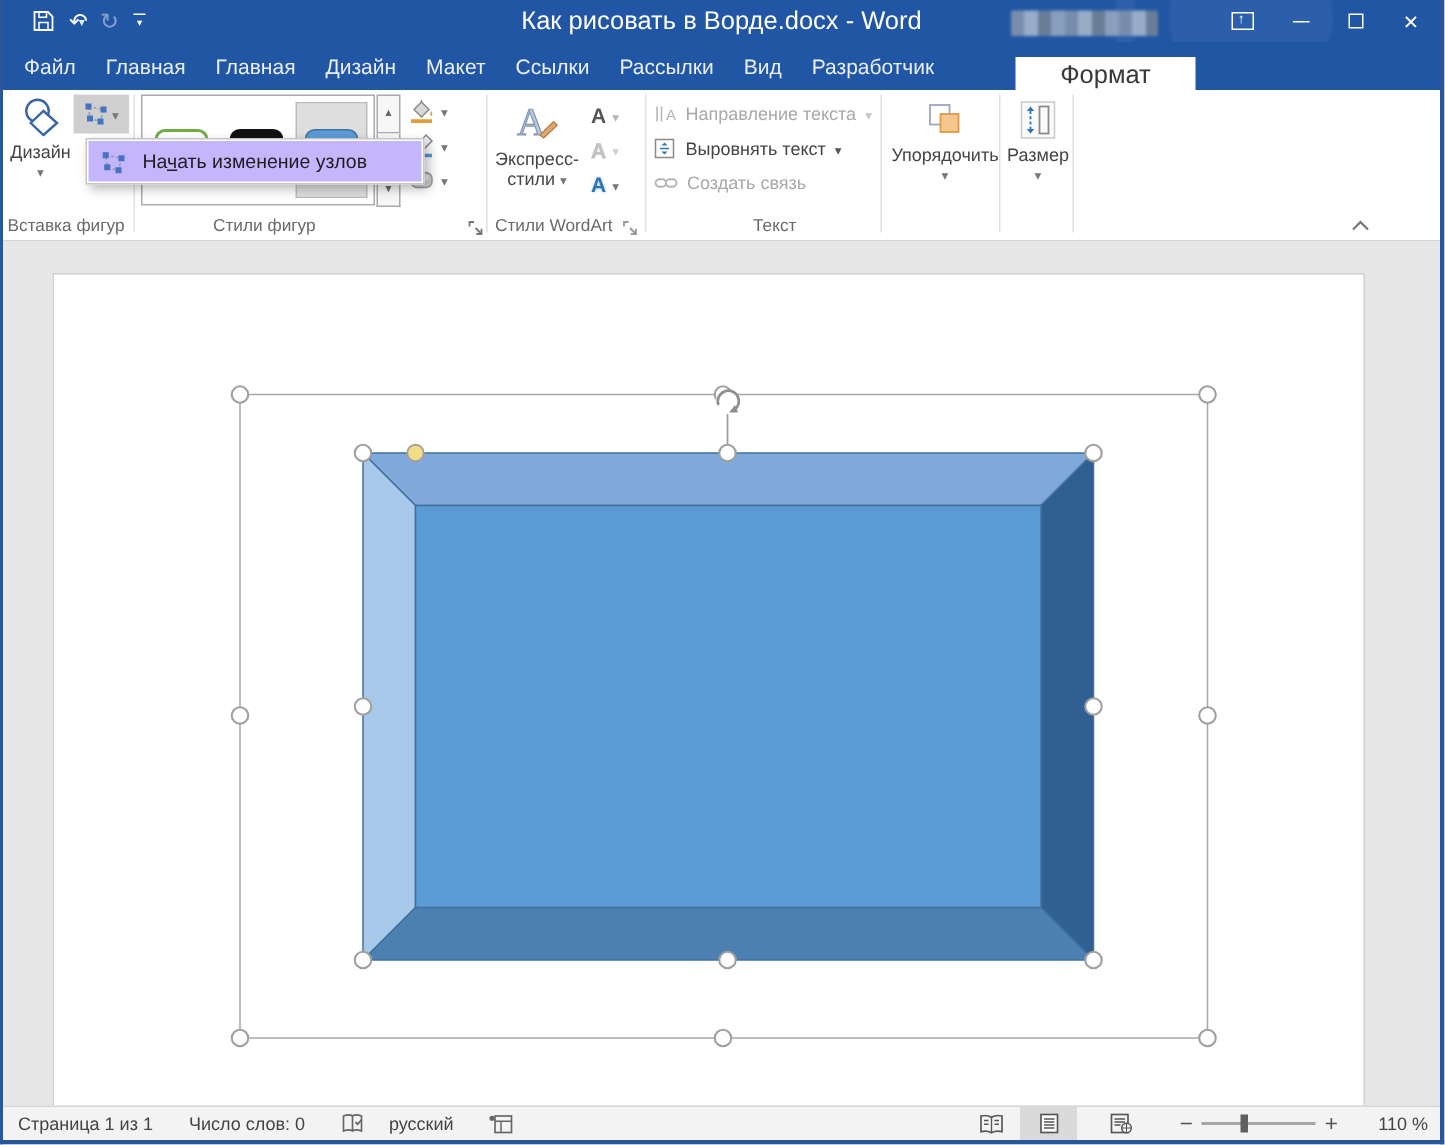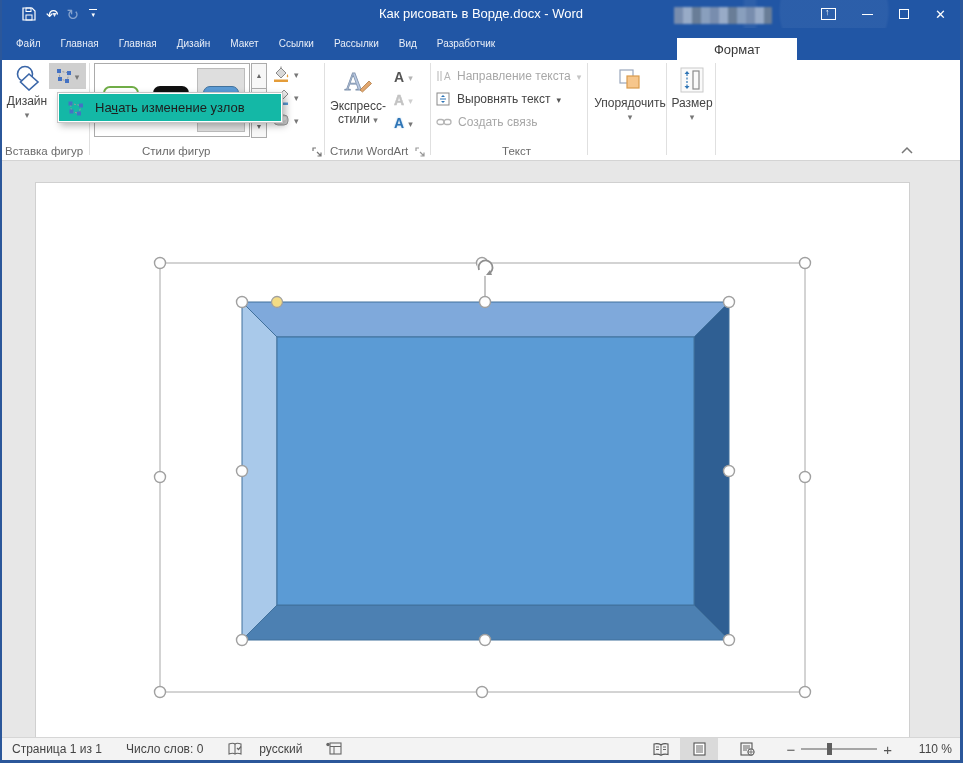--- a/index.html
+++ b/index.html
@@ -12,37 +12,37 @@
   .titlebar::before { content:""; position:absolute; right:0; top:0; width:420px; height:28px;
      background:
        linear-gradient(90deg, transparent 48%, rgba(255,255,255,.06) 49%, rgba(255,255,255,.06) 51%, transparent 52%),
        radial-gradient(circle at 70% 40%, rgba(255,255,255,.05) 0 18%, transparent 19%);
   }
   .qat { position:absolute; left:20px; top:0; height:28px; display:flex; align-items:center; gap:10px; color:#fff; }
   .qat .glyph { font-size:15px; line-height:1; color:#fff; }
   .qat .dim { opacity:.45; }
   .qat .mini-drop { font-size:8px; margin-left:-6px; opacity:.9; }
   .title-text { position:absolute; left:0; right:0; top:0; height:28px; line-height:28px; text-align:center;
-     color:#fff; font-size:13px; pointer-events:none; }
+     color:#fff; font-size:17px; pointer-events:none; }
   .blur-badge { position:absolute; left:672px; top:7px; width:98px; height:17px; border-radius:1px;
      background:repeating-linear-gradient(90deg,#7d90af 0 9px,#9fb0c9 9px 18px,#6d8097 18px 27px,#8fa3bf 27px 36px);
      filter:blur(1.2px); opacity:.95; }
   .win-controls { position:absolute; right:14px; top:0; height:28px; display:flex; align-items:center; gap:26px; }
   .win-controls .wc { color:#fff; font-size:13px; line-height:1; }
   .ribbon-opts-icon { width:15px; height:12px; border:1px solid #fff; position:relative; }
   .ribbon-opts-icon::after { content:"↑"; position:absolute; left:3px; top:-2px; font-size:9px; color:#fff; }
   .maximize-box { width:10px; height:10px; border:1px solid #fff; }
   .minimize-bar { width:11px; height:1px; background:#fff; display:block; }
 
   
   .tabrow { position:absolute; left:0; top:28px; width:100%; height:32px; background:#2156a5; }
   .tabs { position:absolute; left:4px; top:0; height:32px; display:flex; align-items:center; }
-  .tab { color:#e9eef7; font-size:10px; padding:0 10px; height:32px; line-height:32px; white-space:nowrap; }
+  .tab { color:#e9eef7; font-size:14px; padding:0 10px; height:32px; line-height:32px; white-space:nowrap; }
   .tab-active { position:absolute; left:675px; top:10px; width:120px; height:22px; background:#fff; color:#383838;
-     font-size:13px; text-align:center; line-height:23px; }
+     font-size:17px; text-align:center; line-height:23px; }
   .tab-right { position:absolute; right:10px; top:0; height:32px; display:flex; align-items:center; gap:20px; color:#cdd9ec; }
   .assistant { display:flex; align-items:center; gap:6px; font-size:13px; color:#cdd9ec; }
 
   
   .ribbon { position:absolute; left:0; top:60px; width:100%; height:101px; background:#fff; border-bottom:1px solid #d4d4d4; }
   .rsep { position:absolute; top:3px; height:92px; width:1px; background:#e0e0e0; }
   .big-btn { position:absolute; display:flex; flex-direction:column; align-items:center; color:#444; font-size:12px; }
   .big-btn .lbl { margin-top:4px; line-height:13px; text-align:center; }
   .drop { font-size:9px; color:#777; margin-top:2px; }
   .pressed-btn { position:absolute; left:47px; top:3px; width:37px; height:26px; background:#cfcfcf;
@@ -69,34 +69,34 @@
   .txt-row.disabled { color:#a8a8a8; }
   .wa-col { position:absolute; left:392px; top:8px; display:flex; flex-direction:column; gap:6px; }
   .wa-item { display:flex; align-items:center; gap:4px; height:17px; font-size:14px; }
   .collapse-chev { position:absolute; left:898px; top:86px; }
 
   
   .menu { position:absolute; left:55px; top:92px; width:226px; background:#fff; border:1px solid #c6c6c6;
      box-shadow:3px 3px 7px rgba(0,0,0,.28); z-index:60; padding:1px; }
   .menu-item { height:27px; display:flex; align-items:center; padding:0 6px; font-size:13px; color:#1e1e1e; position:relative; }
   .menu-item .mi-icon { width:20px; margin-right:10px; display:flex; justify-content:center; }
-  .menu-item.hl { background:#14b8a6; }
+  .menu-item.hl { background:#c4b5fd; }
   .menu-item.disabled { color:#a8a8a8; }
   .menu-item .sub { position:absolute; right:8px; font-size:9px; color:#444; }
   .key { text-decoration:underline; }
 
   
   .docarea { position:absolute; left:0; top:161px; width:100%; height:576px; background:#e7e7e7; }
   .page { position:absolute; left:33px; top:21px; width:875px; height:560px; background:#fff; border:1px solid #d0d0d0; border-bottom:none; }
   .docsvg { position:absolute; left:0; top:0; }
 
   
   .statusbar { position:absolute; left:0; top:737px; width:100%; height:23px; background:#f3f3f3; border-top:1px solid #d6d6d6;
      display:flex; align-items:center; font-size:12px; color:#444; }
-  .sb-left { display:flex; margin-left:10px; gap:0; }
+  .sb-left { display:flex; align-items:center; margin-left:10px; gap:0; }
   .sb-item { margin-right:24px; white-space:nowrap; }
   .sb-right { margin-left:auto; display:flex; align-items:center; margin-right:8px; }
   .view-btn { width:38px; height:22px; display:flex; align-items:center; justify-content:center; }
   .view-btn.sel { background:#dadada; }
   .zoomctl { display:flex; align-items:center; margin-left:14px; }
   .zoom-sign { font-size:15px; color:#555; padding:0 6px; }
   .zoom-track { width:76px; height:2px; background:#a6a6a6; position:relative; }
   .zoom-thumb { position:absolute; left:26px; top:-5px; width:5px; height:12px; background:#5f5f5f; }
   .zoom-pct { width:48px; text-align:right; margin-left:6px; }
 </style>

